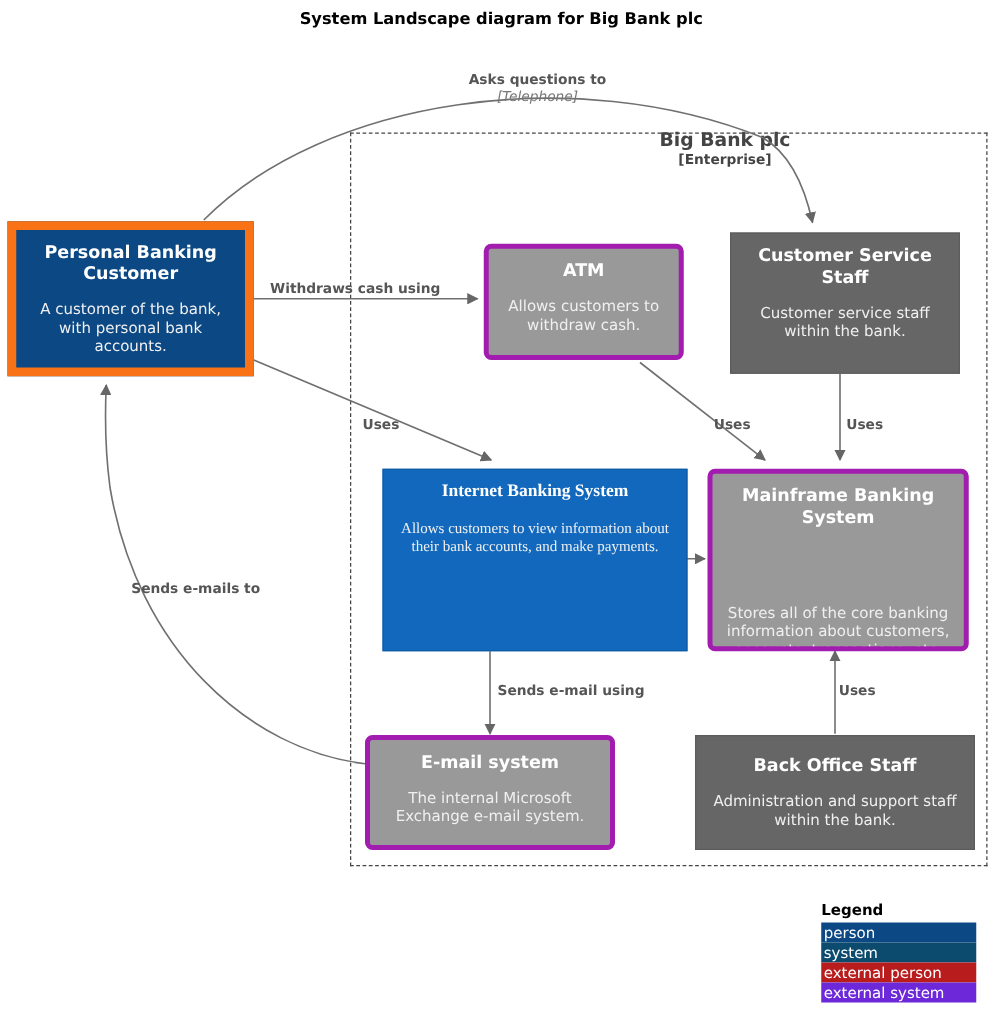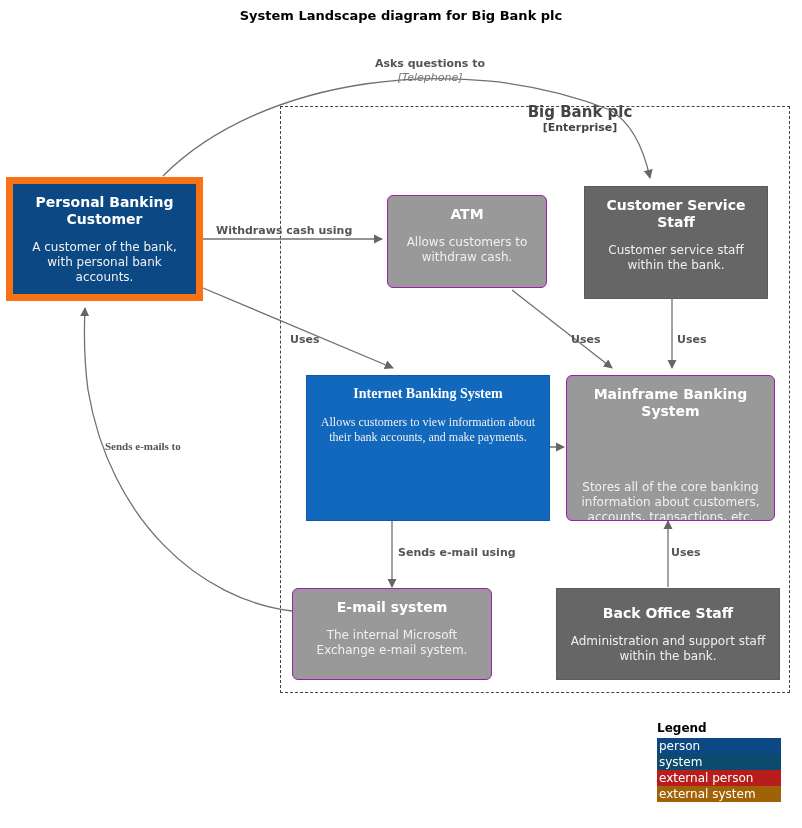--- a/index.html
+++ b/index.html
@@ -77,21 +77,21 @@
   .node .n-desc {
     font-size: 12px;
     font-weight: normal;
     line-height: 1.28;
     margin-top: 12px;
     color: #f0f0f0;
   }
   .node.person  { background: #0b4884; border: 7px solid #f97316; border-radius: 0; }
   .node.system  { background: #1168bd; border: 1px solid #0e5ba6; border-radius: 0; }
   .node.ext-person { background: #666666; border: 1px solid #5c5c5c; border-radius: 0; }
-  .node.ext-system { background: #999999; border: 1px solid #a21caf; border-radius: 6px; }
+  .node.ext-system { background: #999999; border: 4px solid #a21caf; border-radius: 6px; }
 
   
   .edge-label {
     position: absolute;
     font-size: 11px;
     font-weight: bold;
     color: #555555;
     white-space: nowrap;
     line-height: 1.25;
   }
@@ -119,21 +119,21 @@
     height: 16px;
     line-height: 16px;
     font-size: 12px;
     color: #ffffff;
     padding-left: 2px;
     box-sizing: border-box;
   }
   .legend-row.person { background: #0b4884; }
   .legend-row.system { background: #0c4a6e; }
   .legend-row.ext-person { background: #b91c1c; }
-  .legend-row.ext-system { background: #a16207; }
+  .legend-row.ext-system { background: #6d28d9; }
 </style>
 </head>
 <body>
 
 <div id="canvas">
 
   <div class="diagram-title">System Landscape diagram for Big Bank plc</div>
 
   <div class="enterprise-boundary"></div>
   <div class="enterprise-label">
@@ -179,21 +179,21 @@
   <div class="edge-label" style="left:571px; top:333px;">Uses</div>
 
   <div class="edge-label" style="left:677px; top:333px;">Uses</div>
 
   <div class="edge-label" style="left:516px; top:429px;">Uses</div>
 
   <div class="edge-label" style="left:398px; top:546px;">Sends e-mail using</div>
 
   <div class="edge-label" style="left:671px; top:546px;">Uses</div>
 
-  <div class="edge-label" style="left:105px; top:440px;font-family:Liberation Serif, serif;">Sends e-mails to</div>
+  <div class="edge-label" style="left:105px; top:464px;">Sends e-mails to</div>
 
   <div class="node person" style="left:6px; top:177px; width:197px; height:124px;">
     <div class="n-title">Personal Banking Customer</div>
     <div class="n-desc">A customer of the bank, with personal bank accounts.</div>
   </div>
 
   <div class="node ext-system" style="left:387px; top:195px; width:160px; height:93px;">
     <div class="n-title">ATM</div>
     <div class="n-desc">Allows customers to withdraw cash.</div>
   </div>

